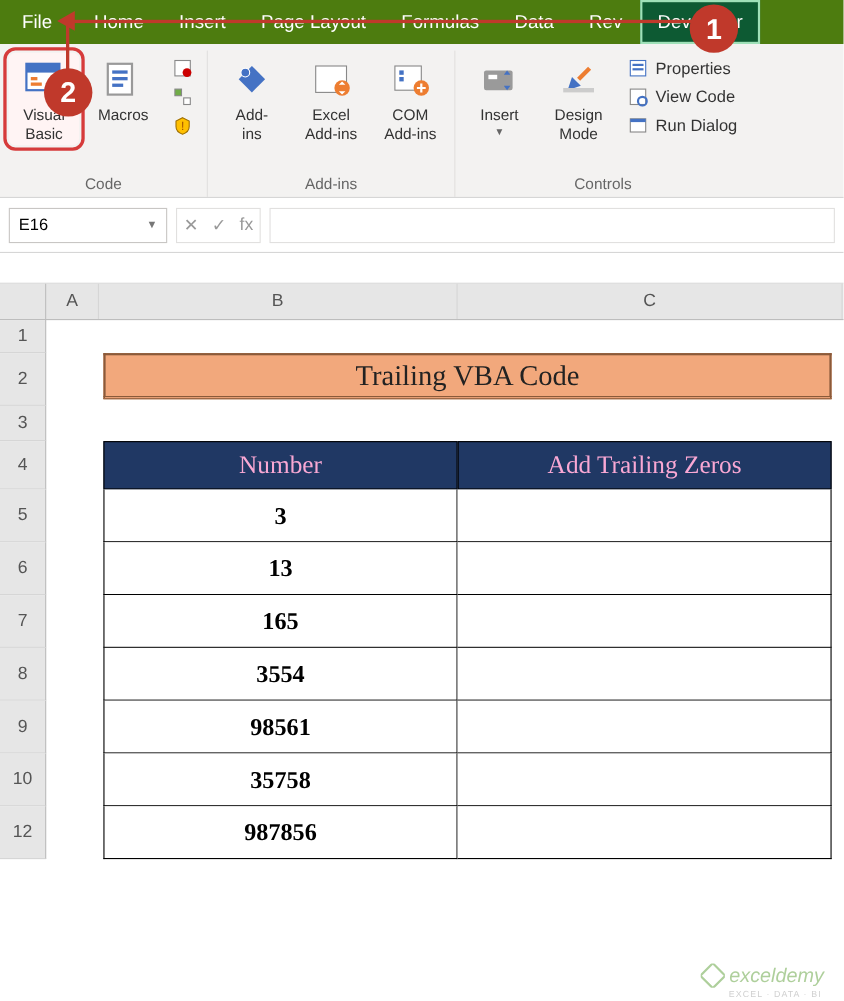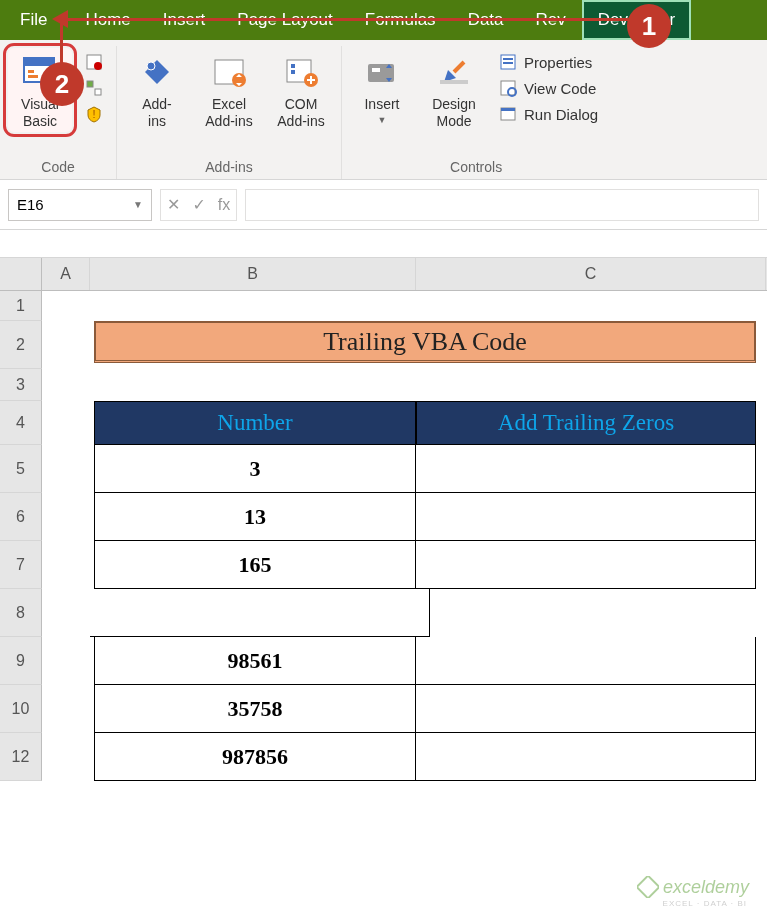--- a/index.html
+++ b/index.html
@@ -53,21 +53,21 @@
 .r1 { height: 30px; }
 .r2 { height: 48px; }
 .r3 { height: 32px; }
 .r4 { height: 44px; }
 .datarow { height: 48px; }
 
 
 .title-cell { background: #f2a87c; border: 2px double #8a5a3a; border-bottom: 3px double #8a5a3a; font-family: "Comic Sans MS", cursive; font-size: 26px; color: #222; display: flex; align-items: center; justify-content: center; width: 662px; height: 42px; margin-left: 4px; }
 
 
-.thdr { background: #203864; color: #0ea5e9; font-family: "Comic Sans MS", cursive; font-size: 23px; display: flex; align-items: center; justify-content: center; border: 1px solid #000; }
+.thdr { background: #203864; color: #f9a8d4; font-family: "Comic Sans MS", cursive; font-size: 23px; display: flex; align-items: center; justify-content: center; border: 1px solid #000; }
 .thdr.b { width: 322px; margin-left: 4px; }
 .thdr.c { width: 340px; }
 
 .datacell { border: 1px solid #000; border-top: none; background: #fff; font-weight: 600; }
 .datacell.b { width: 322px; margin-left: 4px; }
 .datacell.c { width: 340px; border-left: none; }
 
 
 .callout { position: absolute; width: 44px; height: 44px; border-radius: 50%; display: flex; align-items: center; justify-content: center; color: #fff; font-size: 26px; font-weight: 700; z-index: 20; }
 .c1 { background: #c0392b; top: 4px; right: 96px; }
@@ -109,20 +109,31 @@
           <svg width="40" height="40" viewBox="0 0 40 40">
               <rect x="4" y="6" width="30" height="24" fill="#fff" stroke="#4472c4" stroke-width="2"></rect>
               <rect x="4" y="6" width="30" height="8" fill="#4472c4"></rect>
               <rect x="8" y="18" width="6" height="3" fill="#ed7d31"></rect>
               <rect x="8" y="23" width="10" height="3" fill="#ed7d31"></rect>
             </svg>
         </div>
         <div class="lbl" style="white-space:pre-line;">Visual
 Basic</div>
       </div>
+      <div class="bigbtn">
+        <div class="icon">
+          <svg width="40" height="40" viewBox="0 0 40 40">
+              <rect x="6" y="6" width="22" height="28" fill="#fff" stroke="#999" stroke-width="2"></rect>
+              <rect x="10" y="12" width="14" height="3" fill="#4472c4"></rect>
+              <rect x="10" y="18" width="14" height="3" fill="#4472c4"></rect>
+              <rect x="10" y="24" width="10" height="3" fill="#4472c4"></rect>
+            </svg>
+        </div>
+        <div class="lbl">Macros</div>
+      </div>
       <div class="smallcol">
         <div class="smallbtn">
             <div class="sicon">
               <svg width="18" height="18">
                 <rect x="2" y="2" width="14" height="14" fill="#fff" stroke="#888"></rect>
                 <circle cx="13" cy="13" r="4" fill="#c00"></circle>
               </svg>
             </div>
           </div>
         <div class="smallbtn">
@@ -309,20 +320,21 @@
   </div>
   <div class="row datarow">
     <div class="rh">7</div>
     <div class="cell a"></div>
     <div class="cell b datacell">165</div>
     <div class="cell c datacell"></div>
   </div>
   <div class="row datarow">
     <div class="rh">8</div>
     <div class="cell a"></div>
+    <div class="cell b datacell">3554</div>
     <div class="cell c datacell"></div>
   </div>
   <div class="row datarow">
     <div class="rh">9</div>
     <div class="cell a"></div>
     <div class="cell b datacell">98561</div>
     <div class="cell c datacell"></div>
   </div>
   <div class="row datarow">
     <div class="rh">10</div>

